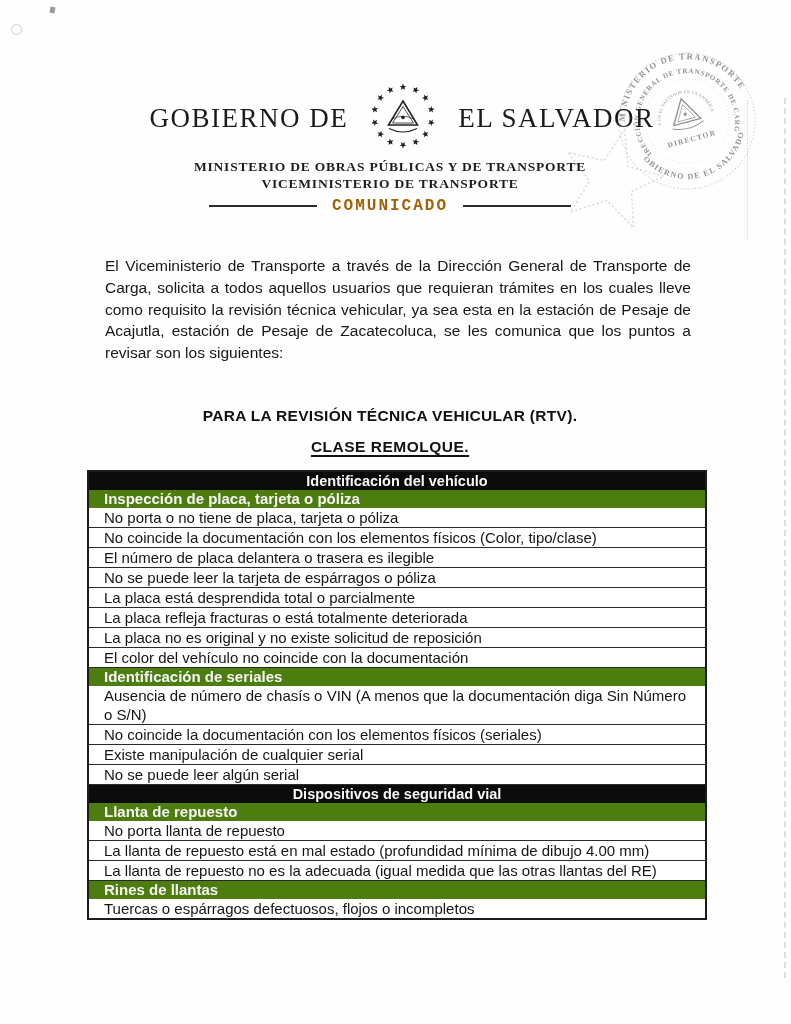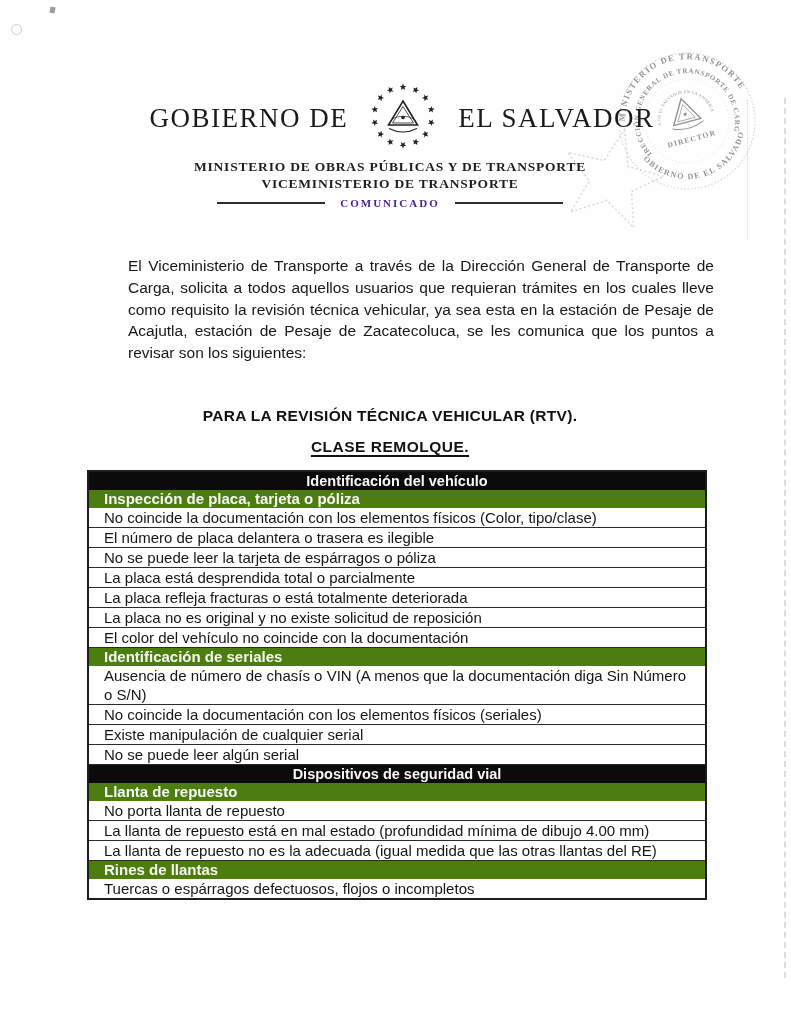--- a/index.html
+++ b/index.html
@@ -27,31 +27,31 @@
     font-size:13.5px;font-weight:600;letter-spacing:0.8px;color:#1d1d1d;
   }
   .ministry-1{top:159px;}
   .ministry-2{top:176px;}
   .comunicado-row{
     position:absolute;top:197px;left:0;width:780px;
     display:flex;align-items:center;justify-content:center;gap:15px;
   }
   .rule{width:108px;border-top:2px solid #2d2d2d;height:0;}
   .comunicado-label{
-    font-family:Liberation Serif, serif;
-    font-size:11px;font-weight:700;letter-spacing:2px;color:#4c1d95;
+    font-family:Liberation Mono, monospace;
+    font-size:16px;font-weight:700;letter-spacing:2px;color:#a16207;
   }
 
   
   .seal-wrap{position:absolute;left:540px;top:24px;width:250px;height:210px;}
 
   
   .intro{
     position:absolute;top:255px;left:105px;width:586px;
-    font-size:15.5px;line-height:21.8px;text-align:justify;color:#171717;margin-left:23px;
+    font-size:15.5px;line-height:21.8px;text-align:justify;color:#171717;
   }
 
   
   .title-main{
     position:absolute;top:407px;left:0;width:780px;text-align:center;
     font-size:15.5px;font-weight:700;letter-spacing:0.3px;color:#111;
   }
   .title-sub{
     position:absolute;top:438px;left:0;width:780px;text-align:center;
     font-size:15.5px;font-weight:700;letter-spacing:0.5px;color:#111;
@@ -179,20 +179,21 @@
   </div>
 
   <div class="intro">El Viceministerio de Transporte a través de la Dirección General de Transporte de Carga,  solicita a todos aquellos usuarios que requieran trámites en los cuales lleve como requisito la revisión técnica vehicular, ya sea esta  en la estación de Pesaje de Acajutla, estación de Pesaje de Zacatecoluca, se les comunica que  los puntos a revisar son los siguientes:</div>
 
   <div class="title-main">PARA LA REVISIÓN TÉCNICA VEHICULAR (RTV).</div>
   <div class="title-sub"><span>CLASE REMOLQUE.</span></div>
 
   <div class="rtv-table">
     <div class="row section">Identificación del vehículo</div>
     <div class="row subheader">Inspección de placa, tarjeta o póliza</div>
+    <div class="row item">No porta o no tiene de placa, tarjeta o póliza</div>
     <div class="row item">No coincide la documentación con los elementos físicos (Color, tipo/clase)</div>
     <div class="row item">El número de placa delantera o trasera es ilegible</div>
     <div class="row item">No se puede leer la tarjeta de espárragos o póliza</div>
     <div class="row item">La placa está desprendida total o parcialmente</div>
     <div class="row item">La placa refleja fracturas o está totalmente deteriorada</div>
     <div class="row item">La placa no es original y no existe solicitud de reposición</div>
     <div class="row item">El color del vehículo no coincide con la documentación</div>
     <div class="row subheader">Identificación de seriales</div>
     <div class="row item">Ausencia de número de chasís o VIN (A menos que la documentación diga Sin Número o S/N)</div>
     <div class="row item">No coincide la documentación con los elementos físicos (seriales)</div>

